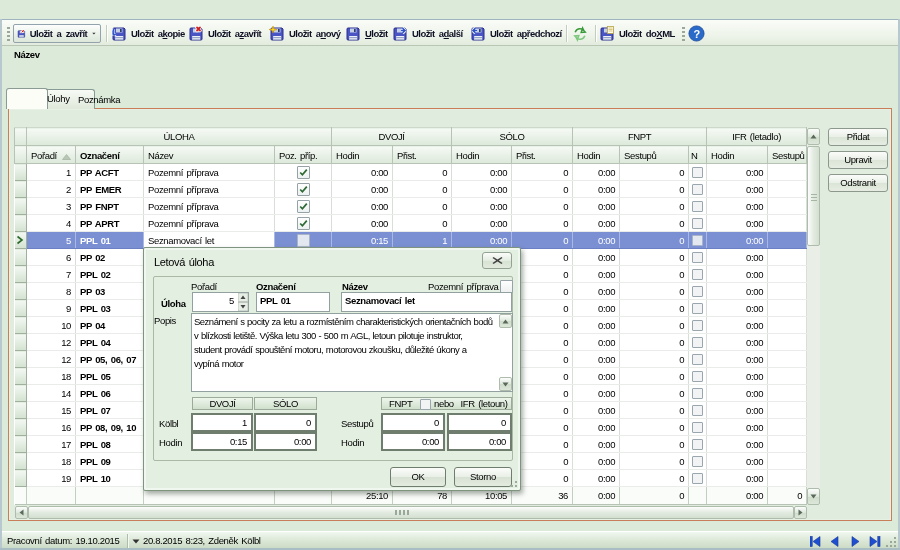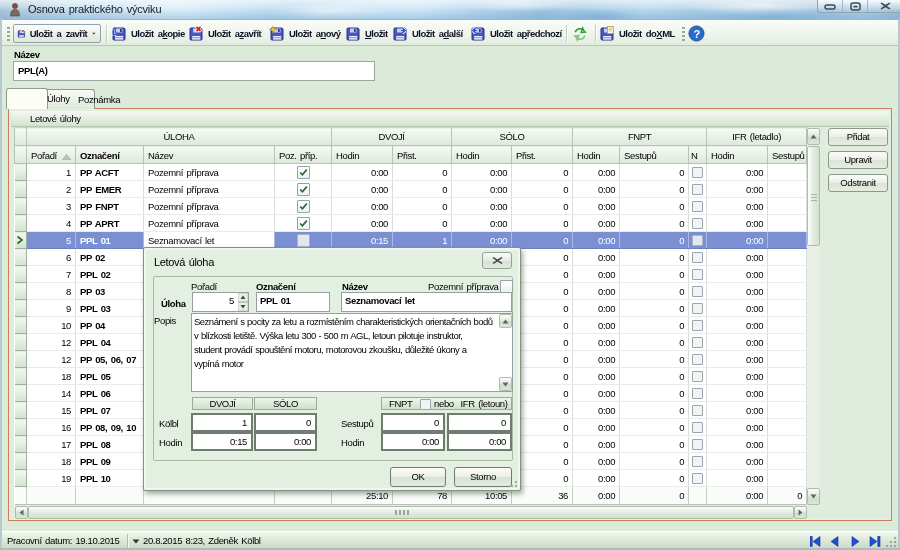--- a/index.html
+++ b/index.html
@@ -97,46 +97,20 @@
 
 .cb { display:inline-block; width:13px; height:13px; background:linear-gradient(#fefefe,#eef1f1); border:1px solid #95a2a8; border-radius:1px; position:relative; }
 .cb.sm { width:11px; height:11px; background:#f1f3f4; border-color:#9aa6ae; }
 tr.sel .cb { background:#e3e7f0; border-color:#aab4c8; }
 svg { display:block; }
 </style>
 </head>
 <body>
 <div id="win">
 
-  <div id="titlebar">
-    <div style="position:absolute;left:0;top:0;width:900px;height:19px;background:linear-gradient(rgba(255,255,255,0.65),rgba(255,255,255,0.25) 40%,rgba(255,255,255,0) 55%,rgba(110,160,205,0.30) 90%)"></div>
-    <svg class="abs" style="left:7px;top:2px" width="16" height="16" viewBox="0 0 16 16">
-      <circle cx="8" cy="4" r="2.6" fill="#8d4a3a" stroke="#5a2a20" stroke-width="0.5"></circle>
-      <path d="M3.5 14 C3.5 9.5 5 7.5 8 7.5 C11 7.5 12.5 9.5 12.5 14 Z" fill="#7a6a5a" stroke="#4a3a30" stroke-width="0.5"></path>
-    </svg>
-    <span id="titletext">Osnova praktického výcviku</span>
-    <div class="winbtns">
-      <div class="winbtn">
-          <svg width="12" height="8" viewBox="0 0 12 8">
-            <rect x="1" y="3" width="10" height="4" rx="2" fill="none" stroke="#3d4d58" stroke-width="1.5"></rect>
-          </svg>
-        </div>
-      <div class="winbtn">
-          <svg width="11" height="9" viewBox="0 0 11 9">
-            <rect x="1" y="1" width="9" height="7" rx="2" fill="none" stroke="#3d4d58" stroke-width="1.5"></rect>
-            <rect x="3.5" y="3.8" width="4" height="1.6" fill="#3d4d58"></rect>
-          </svg>
-        </div>
-      <div class="winbtn">
-          <svg width="11" height="8" viewBox="0 0 11 8">
-            <path d="M1.5 0.5 L5.5 2.8 L9.5 0.5 L10.5 1.5 L6.9 4 L10.5 6.5 L9.5 7.5 L5.5 5.2 L1.5 7.5 L0.5 6.5 L4.1 4 L0.5 1.5 Z" fill="#3d4d58"></path>
-          </svg>
-        </div>
-    </div>
-  </div>
 
   <svg width="0" height="0" style="position:absolute">
     <defs>
       <g id="floppy">
         <path d="M2 3 Q2 2 3 2 L13 2 L14 3 L14 13 Q14 14 13 14 L3 14 Q2 14 2 13 Z" fill="#4a55c4" stroke="#2a2f8c" stroke-width="1"></path>
         <rect x="5" y="2.5" width="6.5" height="4" fill="#c4d0e8"></rect>
         <rect x="9" y="3" width="1.7" height="3" fill="#2c3c6c"></rect>
         <rect x="4.2" y="10" width="8" height="4" fill="#eef1f7"></rect>
         <rect x="4.2" y="11" width="8" height="0.9" fill="#8d9cc0"></rect>
         <rect x="4.2" y="12.8" width="8" height="0.9" fill="#8d9cc0"></rect>
@@ -227,29 +201,25 @@
     <div class="tbtn" style="left:688px">
       <svg width="17" height="17" viewBox="0 0 17 17">
         <circle cx="8.5" cy="8.5" r="7.6" fill="#2a6ac8"></circle>
         <circle cx="8.5" cy="8.5" r="7.6" fill="none" stroke="#1a4a9a" stroke-width="0.8"></circle>
         <text x="8.5" y="12.5" font-size="11" font-weight="bold" fill="#fff" text-anchor="middle" font-family="Liberation Sans">?</text>
       </svg>
       </div>
   </div>
 
   <div id="nazevlbl">Název</div>
-  <div id="nazevinput">PPL(A)</div>
 
   <div class="tab" id="tab2">Poznámka</div>
   <div class="tab" id="tab1">Úlohy</div>
 
   <div id="panel">
-    <div id="caption">
-        <span>Letové úlohy</span>
-      </div>
     <table id="grid">
       <colgroup>
         <col style="width:12px">
           <col style="width:49px">
           <col style="width:68px">
           <col style="width:131px">
         <col style="width:57px">
           <col style="width:61px">
           <col style="width:59px">
           <col style="width:60px">

